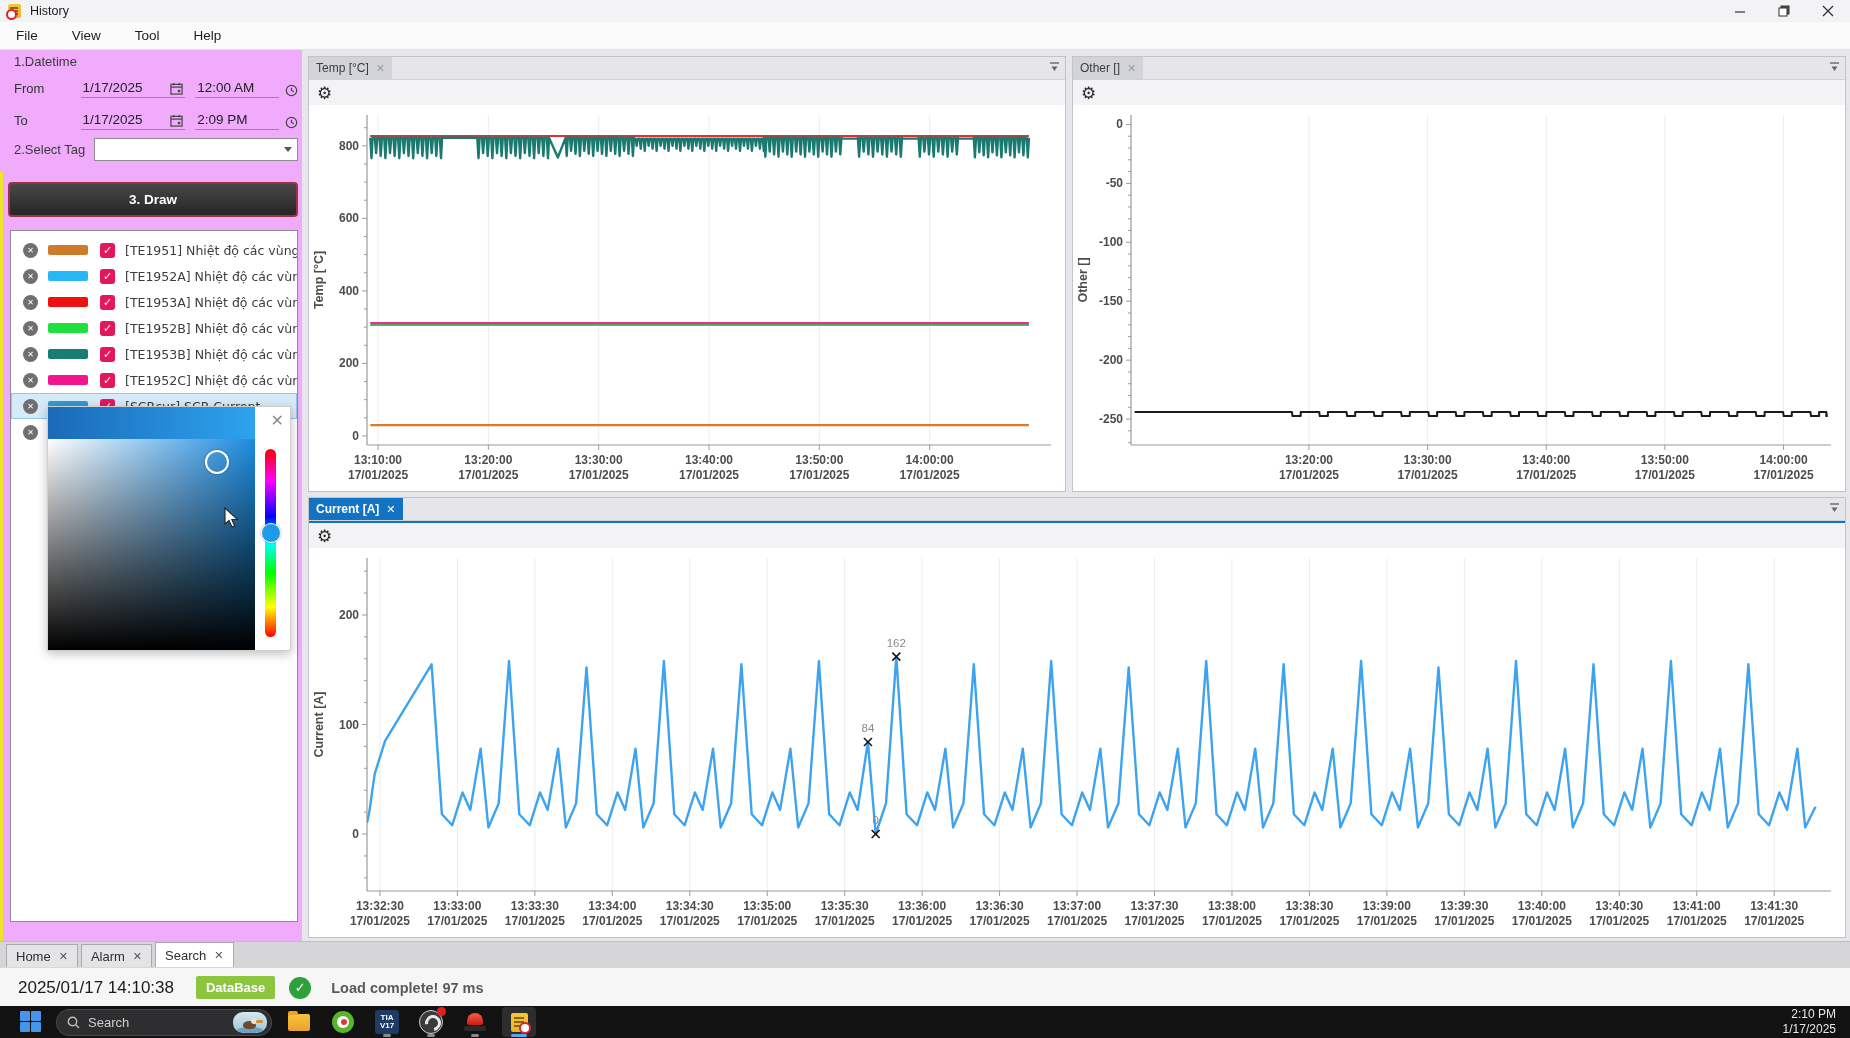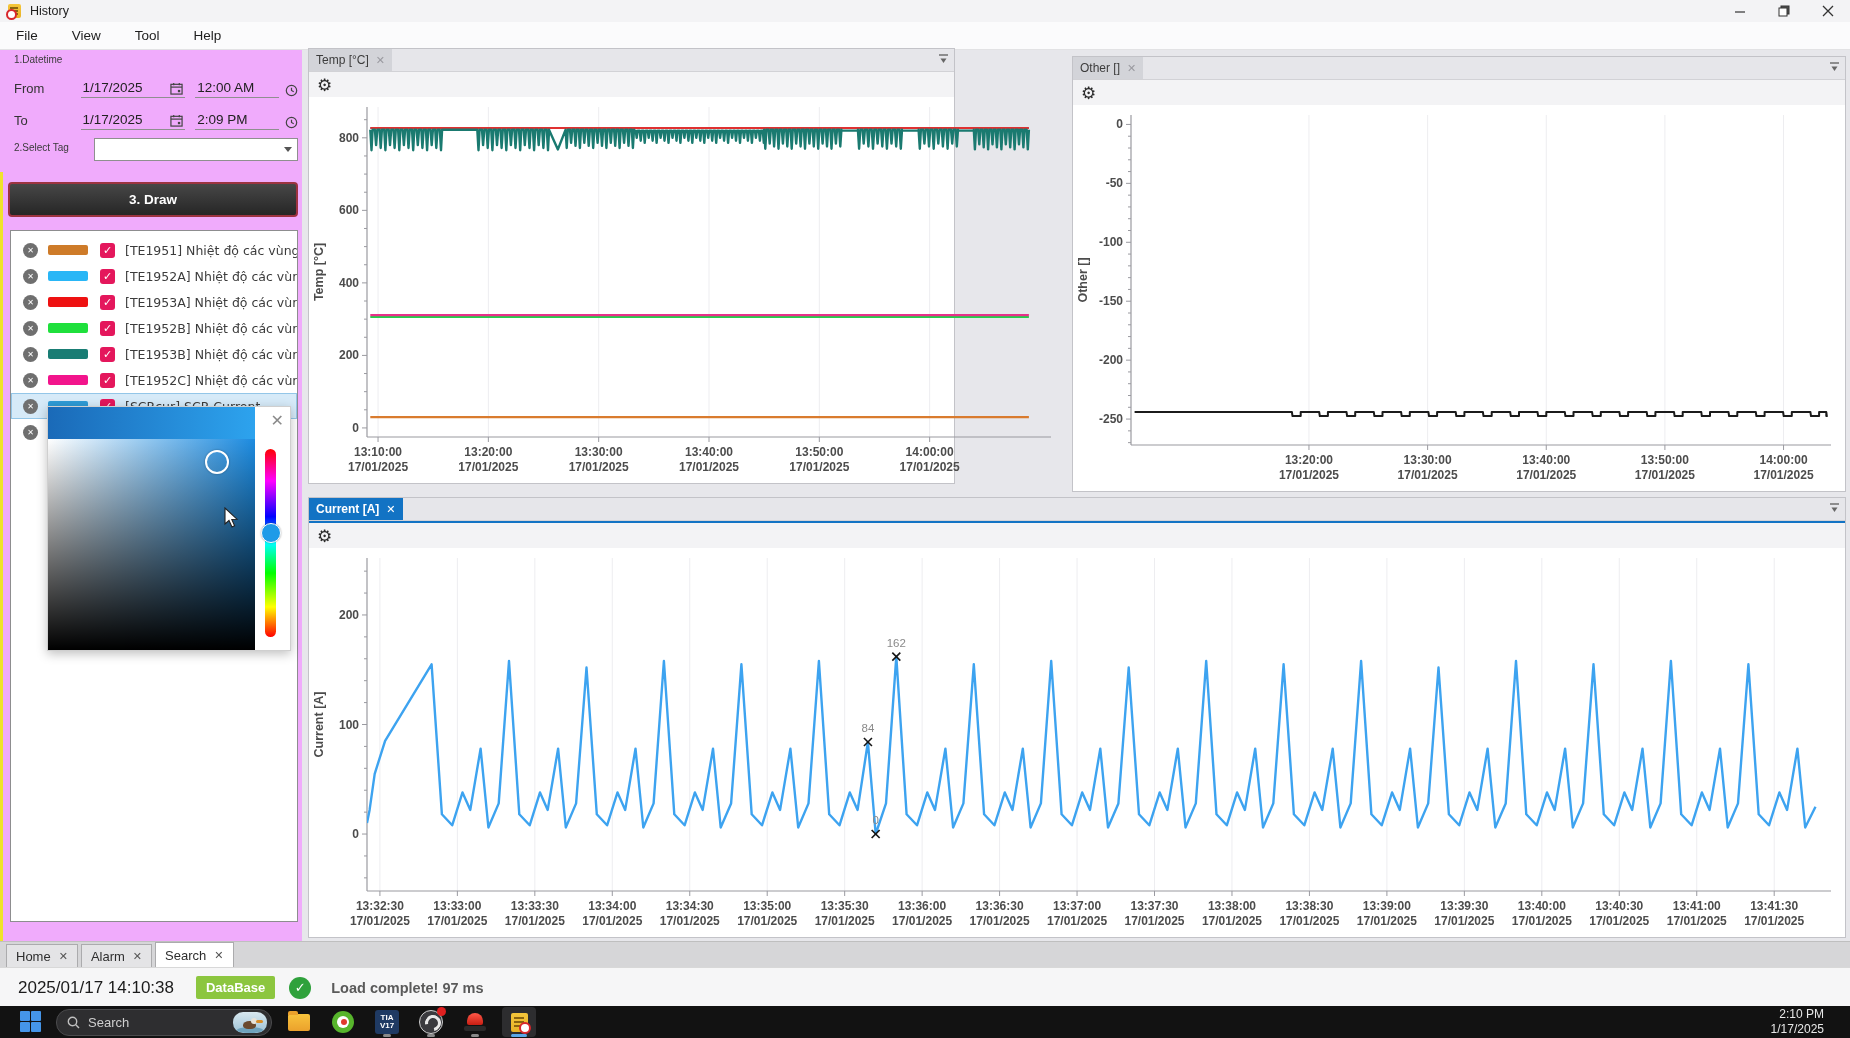--- a/index.html
+++ b/index.html
@@ -13,21 +13,21 @@
   .wctrls{position:absolute;right:0;top:0;height:22px;display:flex;}
   .wbtn{width:44px;height:22px;display:flex;align-items:center;justify-content:center;color:#333;}
   
   .menubar{position:absolute;left:0;top:22px;right:0;height:27px;background:#fbfbfc;border-bottom:1px solid #e2e2e4;display:flex;align-items:center;gap:34px;padding-left:16px;font-size:13.5px;color:#1d1d1d;}
   .menu-item{cursor:default;}
   
   .mainbg{position:absolute;left:302px;top:50px;right:0;height:891px;background:#e7e7eb;}
   .accent-left{position:absolute;left:0;top:172px;width:3px;height:770px;background:#efe32c;}
   
   .sidebar{position:absolute;left:6px;top:52px;width:296px;height:886px;font-size:13px;color:#333;}
-  .sec-label{position:absolute;left:8px;font-size:10px;color:#3a3a3a;}
+  .sec-label{position:absolute;left:8px;font-size:13px;color:#3a3a3a;}
   .dt-row{position:absolute;left:8px;right:4px;height:22px;display:flex;align-items:flex-end;}
   .dt-lab{width:70px;font-size:13px;color:#333;padding-bottom:2px;}
   .dt-field{border-bottom:1px solid #8f8f8f;display:flex;align-items:flex-end;justify-content:space-between;padding:0 2px 2px 2px;font-size:13.5px;color:#222;}
   .dt-date{width:106px;}
   .dt-time{width:84px;margin-left:10px;}
   .mini-ico{width:13px;height:13px;flex:none;}
   .clock-out{margin-left:6px;margin-bottom:1px;}
   .combo{position:absolute;left:88px;width:202px;height:21px;background:#fff;border:1px solid #8f8f8f;}
   .combo .chev{position:absolute;right:5px;top:8px;width:0;height:0;border-left:4px solid transparent;border-right:4px solid transparent;border-top:5px solid #555;}
   .draw-btn{position:absolute;left:2px;right:4px;height:31px;background:linear-gradient(#474747,#262626);border:2px solid #9c3340;border-radius:4px;color:#fff;font-size:13.5px;font-weight:bold;display:flex;align-items:center;justify-content:center;}
@@ -105,21 +105,21 @@
   .obs{width:22px;height:22px;border-radius:50%;background:#3a3a3e;position:relative;border:1px solid #cfcfcf;}
   .obs:before{content:"";position:absolute;left:5px;top:4px;width:10px;height:10px;border-radius:50%;border:3px solid #e8e8e8;border-bottom-color:transparent;transform:rotate(35deg);}
   .notifdot{position:absolute;right:2px;top:0px;width:9px;height:9px;border-radius:50%;background:#e02020;}
   .siren{width:22px;height:18px;position:relative;}
   .siren .dome{position:absolute;left:3px;top:0;width:16px;height:12px;background:linear-gradient(#ff5848,#c81e12);border-radius:8px 8px 2px 2px;}
   .siren .base{position:absolute;left:0;bottom:0;width:22px;height:5px;background:#2a2a2a;border-radius:2px;}
   .hist-ico{width:17px;height:19px;position:relative;background:linear-gradient(#f5c63a,#e8b227);border-radius:2px;}
   .hist-ico:before{content:"";position:absolute;left:3px;top:4px;width:10px;height:2px;background:#8a6410;box-shadow:0 4px 0 #8a6410,0 8px 0 #8a6410;}
   .hist-ico:after{content:"";position:absolute;right:-3px;bottom:-2px;width:8px;height:8px;border:2px solid #d8262c;border-radius:50%;background:#fff;}
   .hist-ico .bar{position:absolute;left:1px;bottom:-5px;width:12px;height:2.5px;background:#4aa3e8;}
-  .tb-clock{margin-left:auto;margin-right:26px;text-align:right;color:#e8e8e8;font-size:12px;line-height:1.25;}
+  .tb-clock{margin-left:auto;margin-right:14px;text-align:right;color:#e8e8e8;font-size:12px;line-height:1.25;}
 </style>
 </head>
 <body>
 
 <div class="app">
 
   <div class="titlebar">
     <div class="app-ico"></div>
     <span class="title-text">History</span>
     <div class="wctrls">
@@ -261,21 +261,21 @@
         </svg>
     </div>
 
     <div class="hsb">
       <span class="arr">◀</span>
       <span class="thumb"></span>
       <span class="arr">▶</span>
     </div>
   </div>
 
-  <div class="panel" style="left:308px;top:48px;width:647px;height:436px;">
+  <div class="panel" style="left:308px;top:56px;width:758px;height:436px;">
     <div class="ptabs">
       <div class="ptab inactive">
         <span>Temp [°C]</span>
         <span class="tclose">✕</span>
       </div>
       <svg class="pcorner" width="11" height="11">
           <line x1="1" y1="2" x2="10" y2="2" stroke="#666" stroke-width="1.4"></line>
           <path d="M5.5 10 L2.5 5.5 L8.5 5.5 Z" fill="#666"></path>
         </svg>
     </div>

